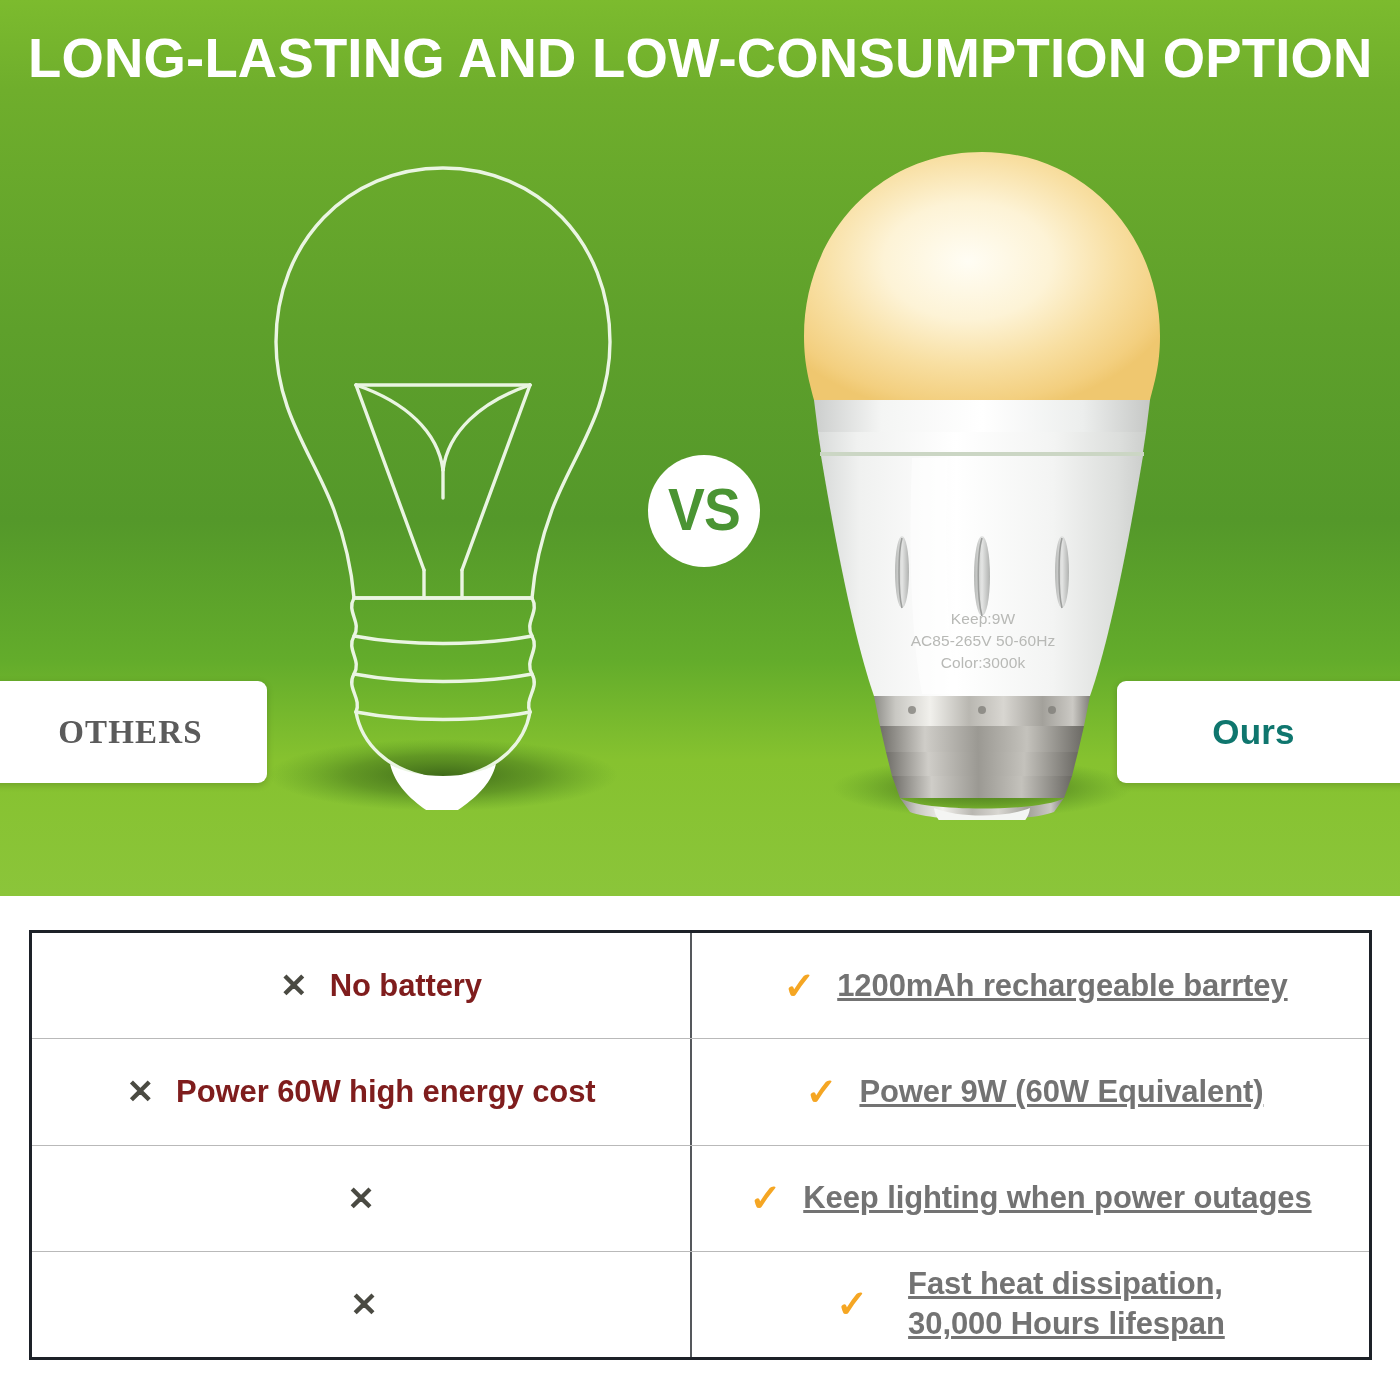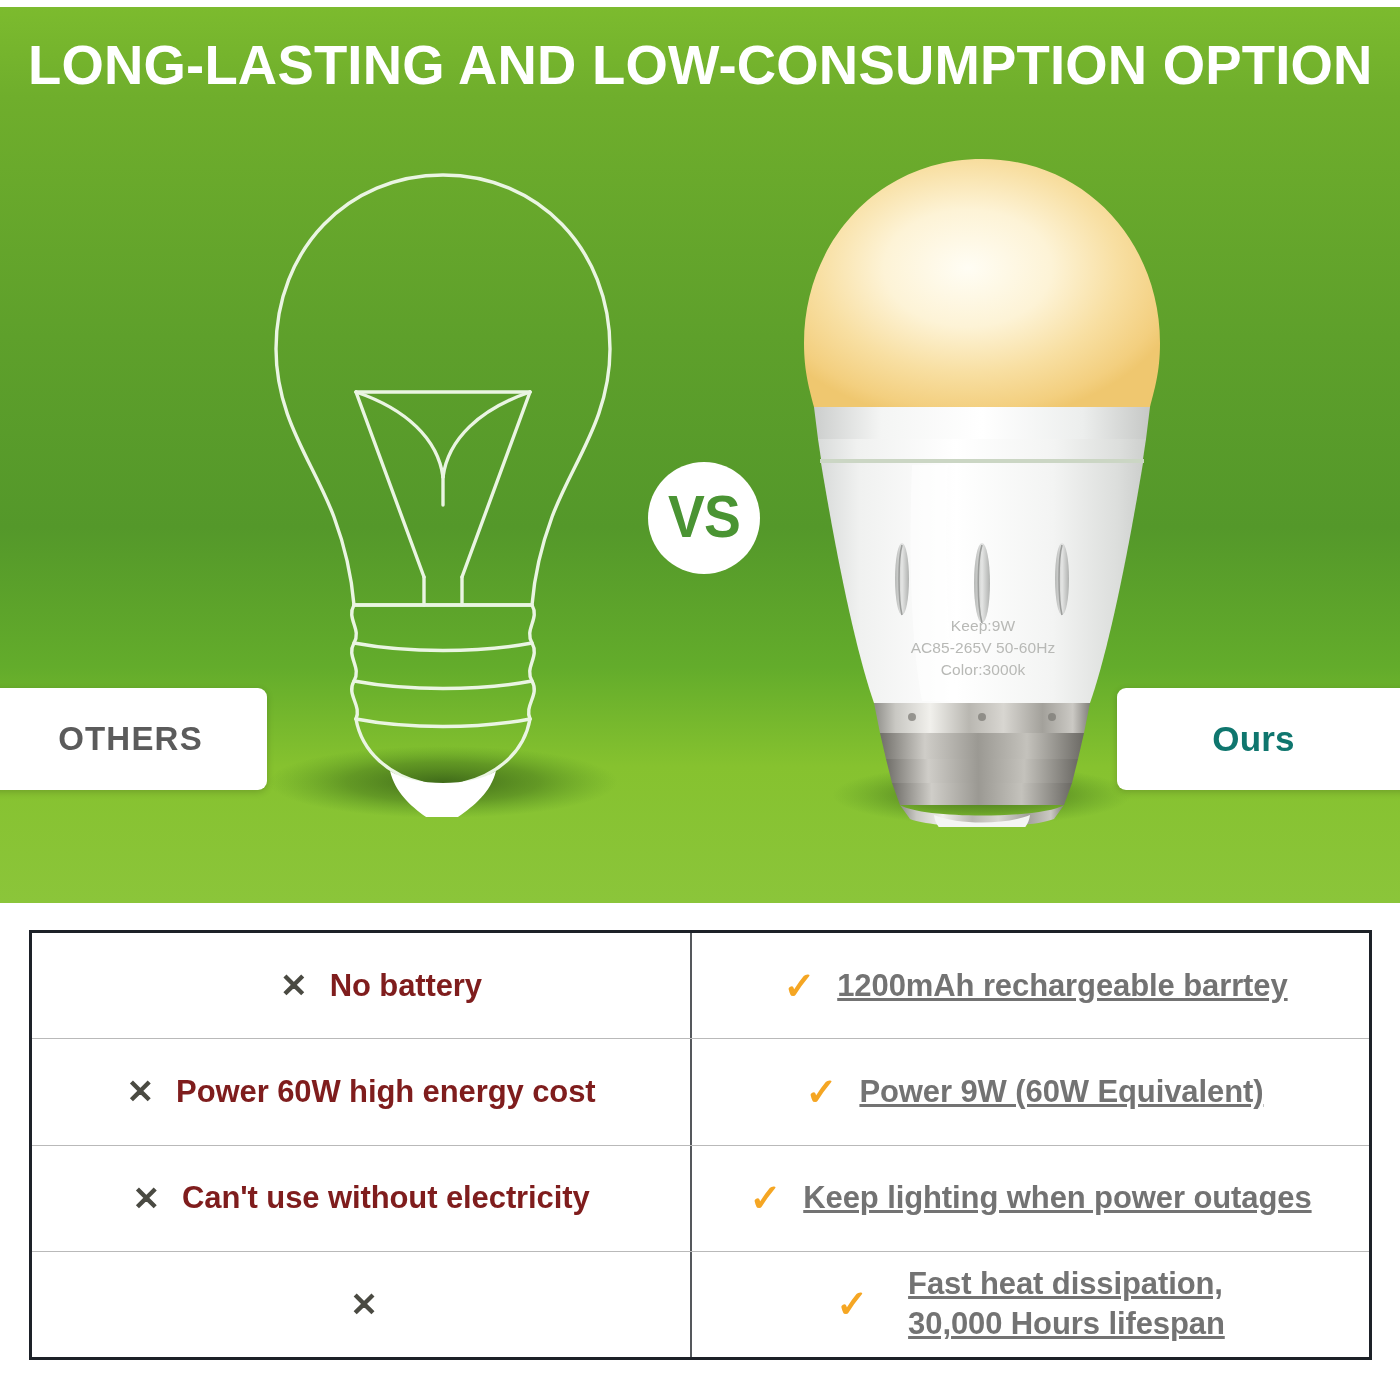--- a/index.html
+++ b/index.html
@@ -11,21 +11,21 @@
     width: 1400px;
     height: 1400px;
     font-family: "Liberation Sans", sans-serif;
     overflow: hidden;
     position: relative;
   }
 
   
   .hero {
     position: absolute;
-    left: 0; top: 7px;
+    left: 0; top: 0;
     width: 1400px;
     height: 896px;
     background:
       linear-gradient(to bottom,
         #7cbb2e 0px,
         #6fae2c 90px,
         #5ea02b 330px,
         #54982a 520px,
         #63ac2b 660px,
         #86c22f 760px,
@@ -121,20 +121,21 @@
     top: 681px;
     width: 295px;
     height: 102px;
   }
   .plate-others span {
     color: #5b5b5b;
     font-size: 33px;
     font-weight: bold;
     letter-spacing: 1.2px;
     margin-left: 22px;
+    font-family: Liberation Serif, serif;
   }
   .plate-ours {
     left: 1117px;
     top: 681px;
     width: 311px;
     height: 102px;
   }
   .plate-ours span {
     color: #0f766e;
     font-size: 35px;
@@ -411,21 +412,20 @@
         <span class="mark mark-v">✓</span>
         <span class="cell-text">Power 9W (60W Equivalent)</span>
       </div>
     </div>
   </div>
 
   <div class="cmp-row r3">
     <div class="cmp-cell left">
       <div class="cell-inner">
         <span class="mark mark-x">✕</span>
-        <span class="cell-text">Can't use without electricity</span>
       </div>
     </div>
     <div class="cmp-cell right">
       <div class="cell-inner">
         <span class="mark mark-v">✓</span>
         <span class="cell-text">Keep lighting when power outages</span>
       </div>
     </div>
   </div>
 

